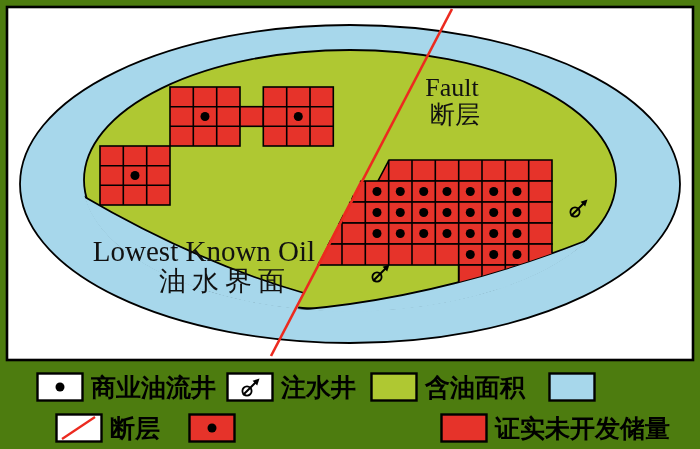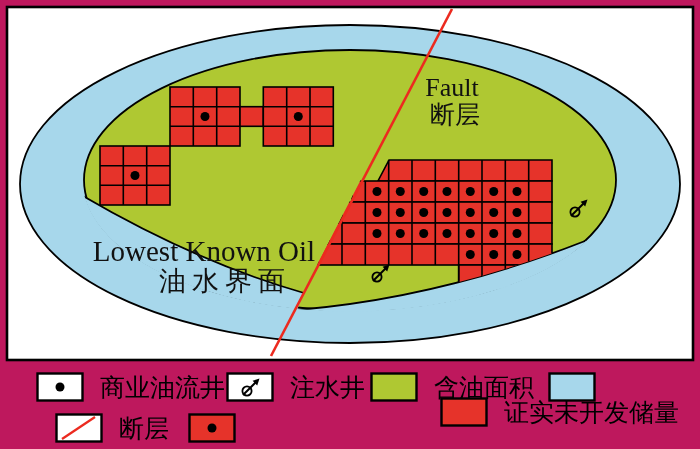--- a/index.html
+++ b/index.html
@@ -1,21 +1,21 @@
 <!DOCTYPE html>
 <html><head>
 <meta charset="utf-8">
 <style>
   html,body{margin:0;padding:0;background:#fff;}
-  #stage{position:relative;width:700px;height:449px;background:#be185d;overflow:hidden;
+  #stage{position:relative;width:700px;height:449px;background:#4d7c0f;overflow:hidden;
          font-family:"Liberation Serif","DejaVu Serif",serif;}
   #diagram-svg{position:absolute;left:0;top:0;}
   .legend-item{position:absolute;display:flex;align-items:center;height:30px;}
-  .legend-item .lab{margin-left:16px;font-size:25px;color:#000;white-space:nowrap;
-                    font-family:"Liberation Serif","DejaVu Serif",serif;}
+  .legend-item .lab{margin-left:7px;font-size:25px;color:#000;white-space:nowrap;
+                    font-family:"Liberation Serif","DejaVu Serif",serif;font-weight:bold;}
   .svg-label{fill:#111;}
 </style>
 </head>
 <body>
 
 <div id="stage">
 
   <svg id="diagram-svg" width="700" height="362" viewBox="0 0 700 362">
     <defs>
       <clipPath id="inner-clip">
@@ -159,20 +159,20 @@
     <span class="lab">断层</span>
   </div>
 
   <div class="legend-item" style="left:188px;top:413px;">
     <svg width="48" height="30">
       <rect x="1.5" y="1.5" width="45" height="27" stroke="#000" stroke-width="2.4" fill="#e6332a"></rect>
       <circle cx="24" cy="15" r="4.5" fill="#000"></circle>
     </svg>
   </div>
 
-  <div class="legend-item" style="left:440px;top:397px;">
+  <div class="legend-item" style="left:440px;top:413px;">
     <svg width="48" height="30">
       <rect x="1.5" y="1.5" width="45" height="27" stroke="#000" stroke-width="2.4" fill="#e6332a"></rect>
     </svg>
     <span class="lab">证实未开发储量</span>
   </div>
 
 </div>
 
 </body></html>

